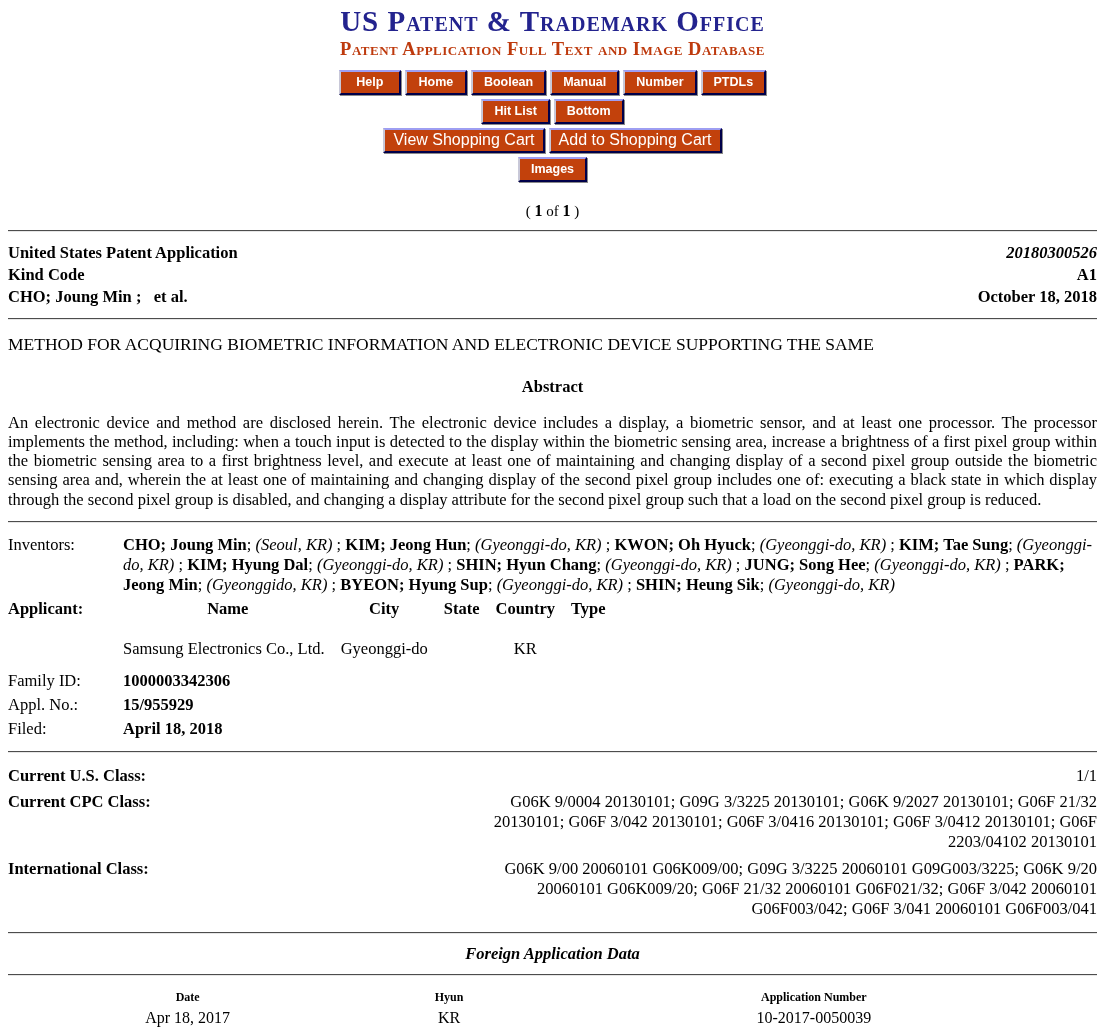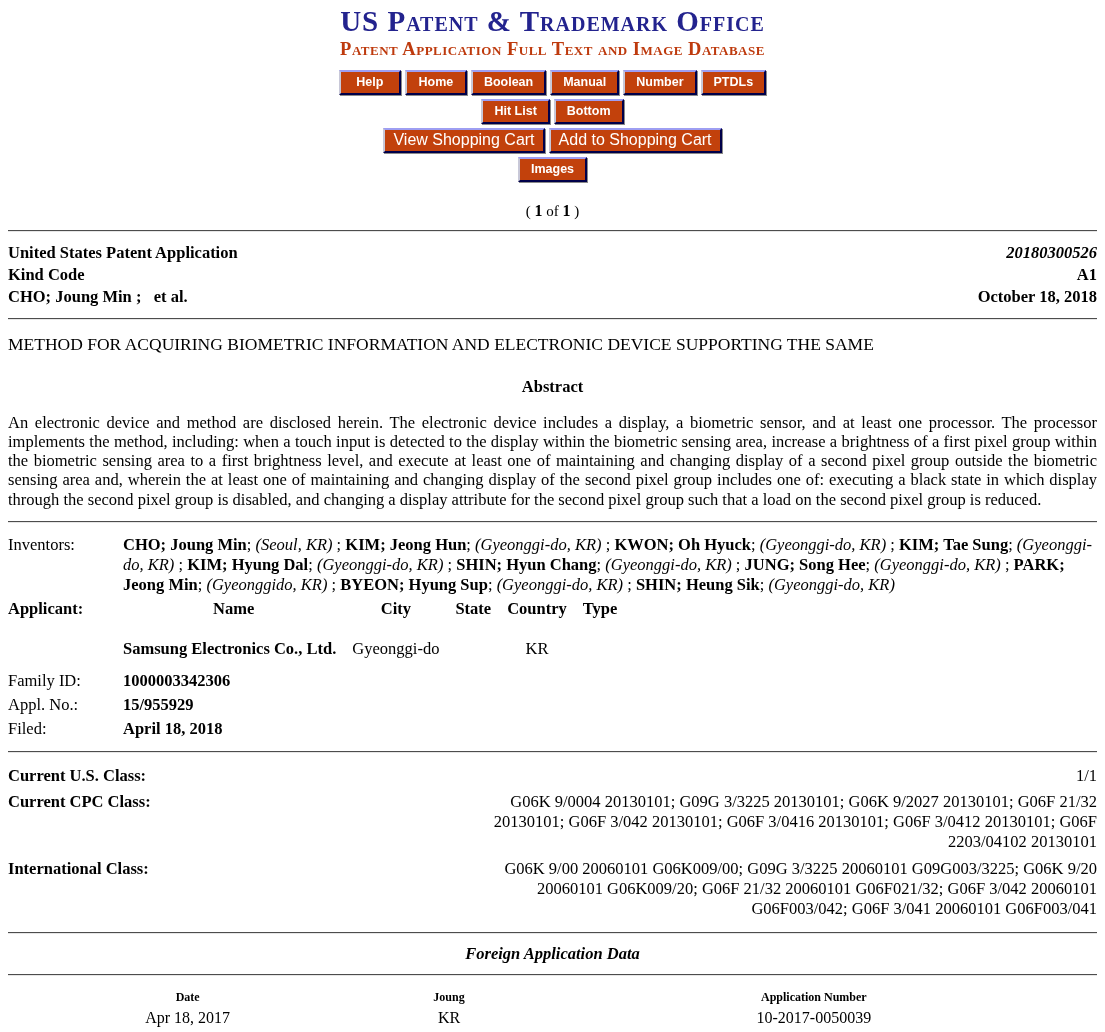--- a/index.html
+++ b/index.html
@@ -123,21 +123,21 @@
     margin-bottom:6px;
   }
   table.applicant th {
     font-weight:bold; font-size:16.5px; text-align:center;
     padding:0 8px 2px 8px;
   }
   table.applicant td {
     font-size:16.5px; padding:18px 8px 2px 8px;
     white-space:nowrap;
   }
-  td.app-name { font-weight:bold; padding-left:0 !important; }
+  td.app-name { font-weight:normal; padding-left:0 !important; }
   td.app-country { text-align:center; }
 
   
   table.classes {
     width:calc(100% - 16px);
     margin:4px 8px;
     border-collapse:collapse;
   }
   table.classes td { vertical-align:top; padding:3px 0; font-size:16.5px; }
   td.class-label { width:40%; font-weight:bold; }
@@ -277,21 +277,21 @@
 
 <table class="foreign">
   <colgroup>
       <col style="width:33%">
       <col style="width:15%">
       <col style="width:52%">
     </colgroup>
   <thead>
       <tr id="foreign-head">
         <th>Date</th>
-        <th>Joung</th>
+        <th>Hyun</th>
         <th>Application Number</th>
       </tr>
     </thead>
   <tbody id="foreign-body">
       <tr>
         <td>Apr 18, 2017</td>
         <td>KR</td>
         <td>10-2017-0050039</td>
       </tr>
     </tbody>

